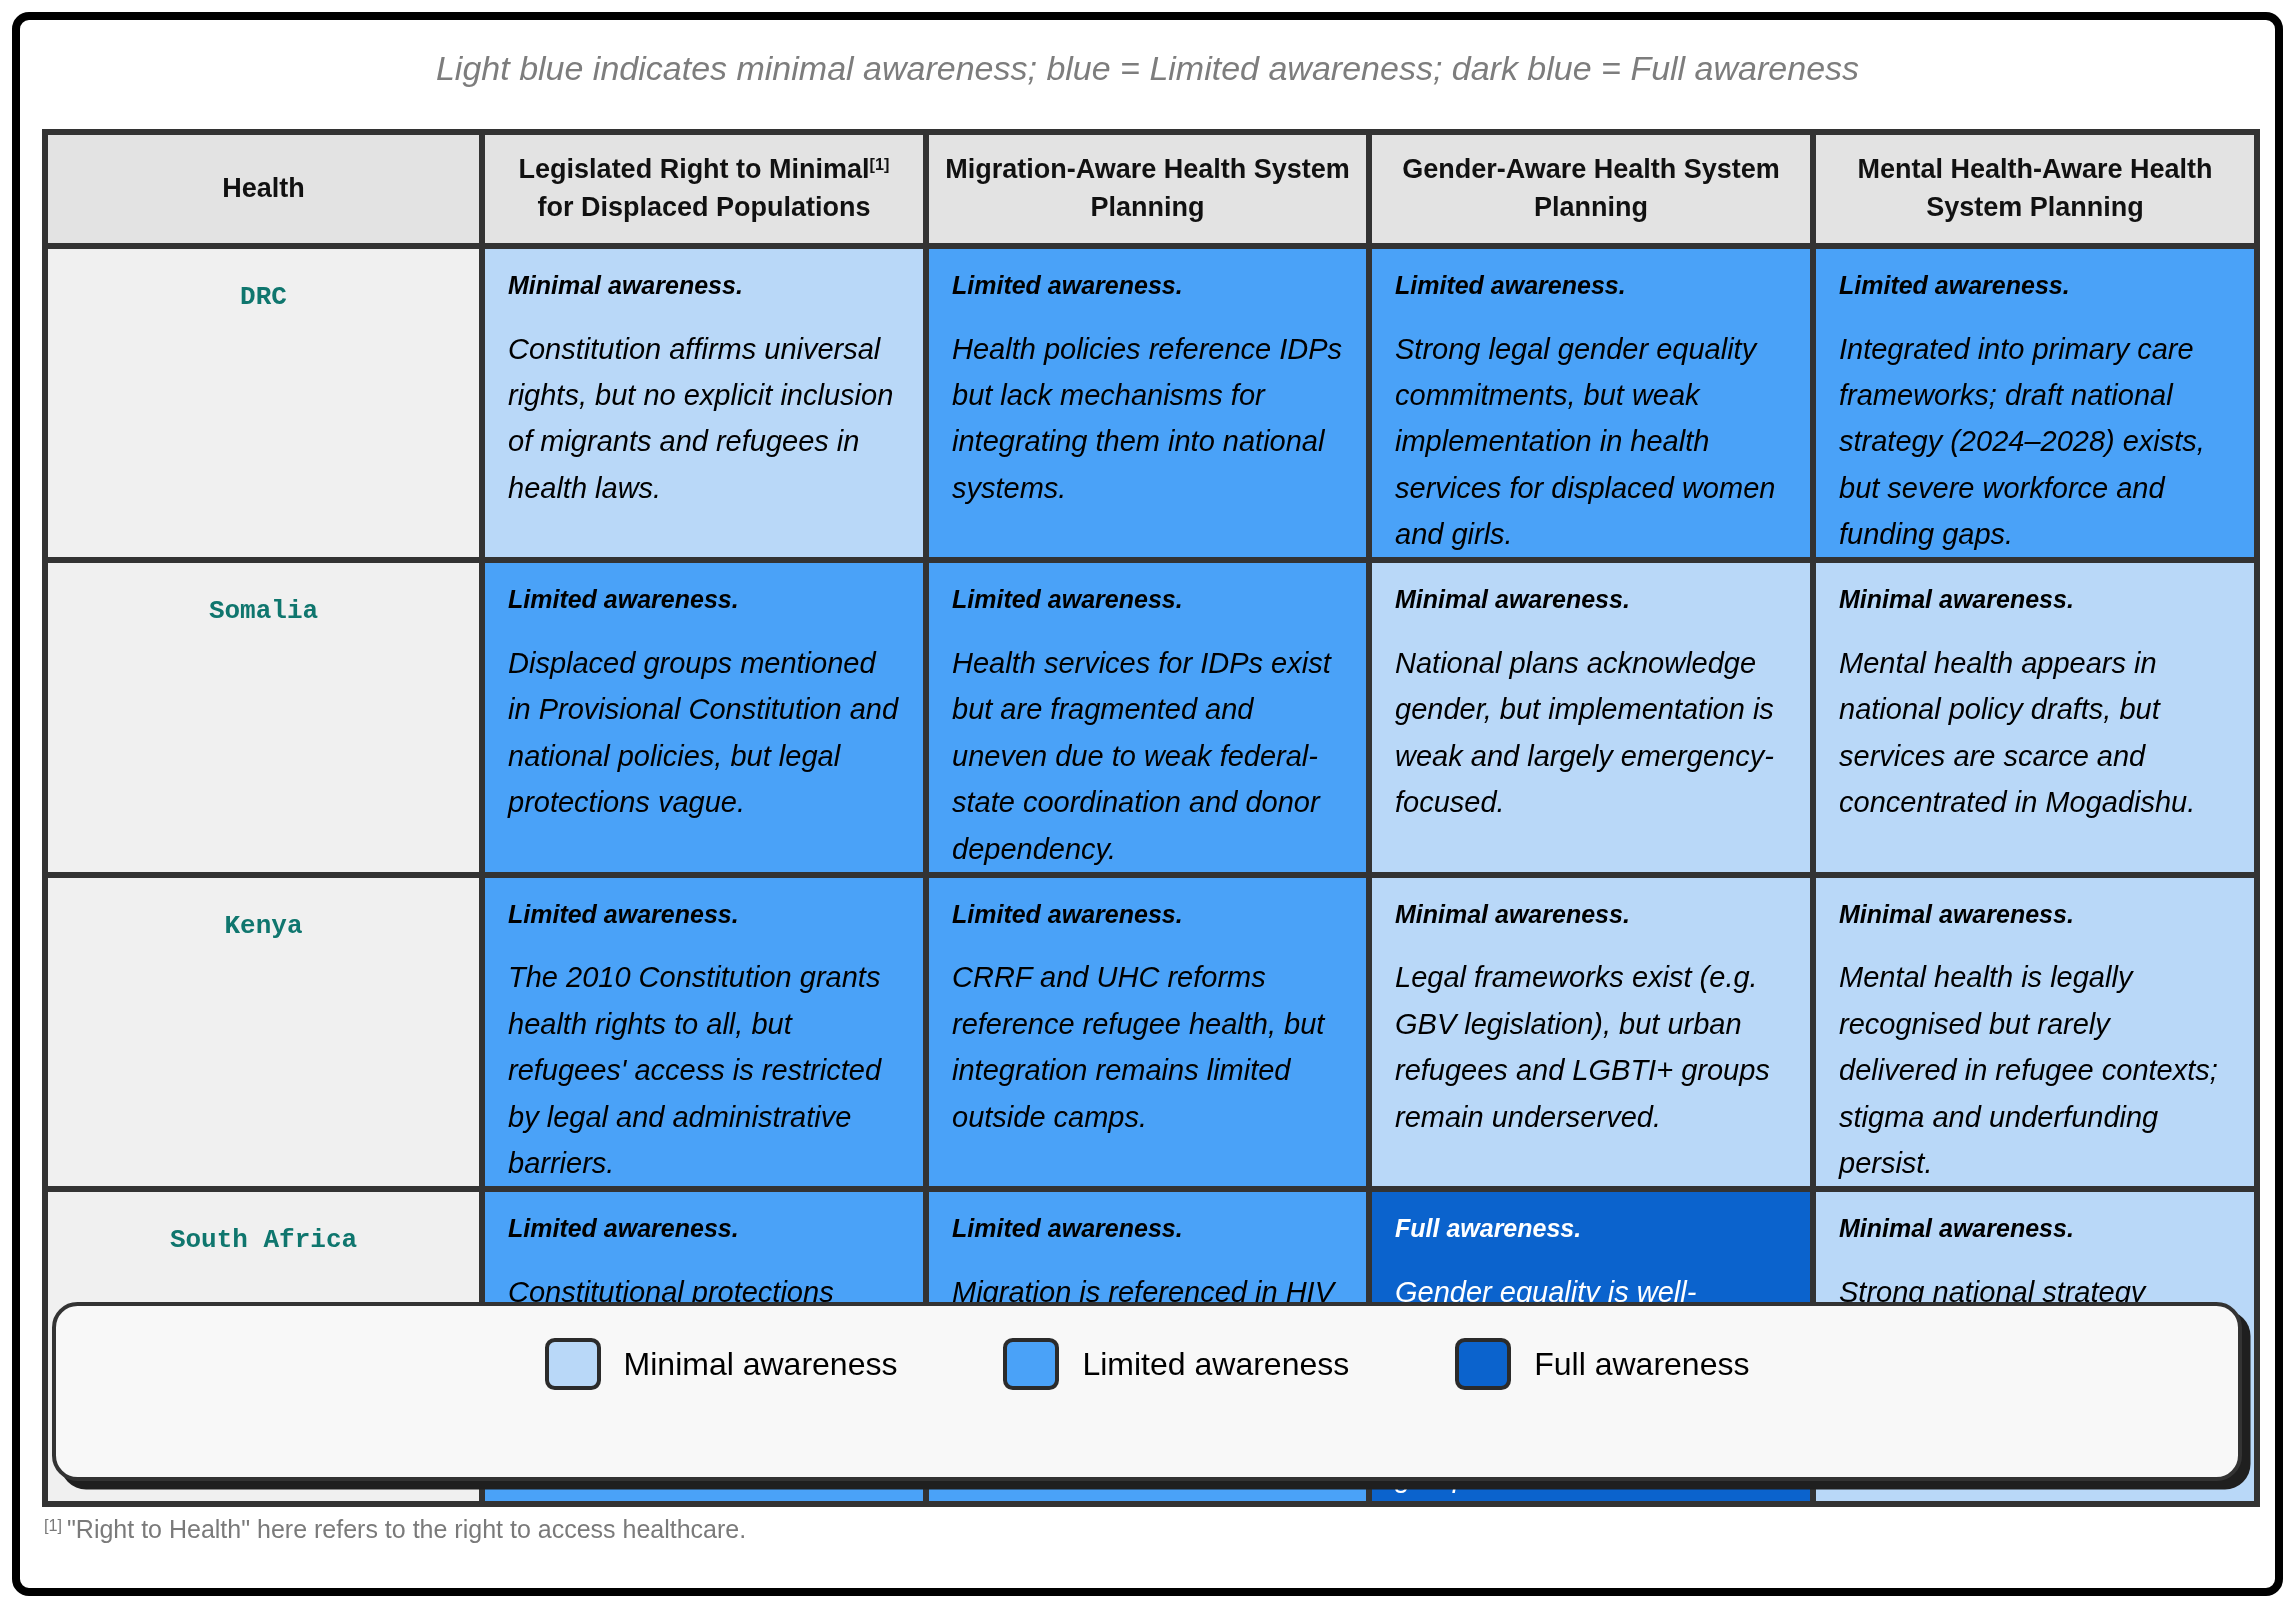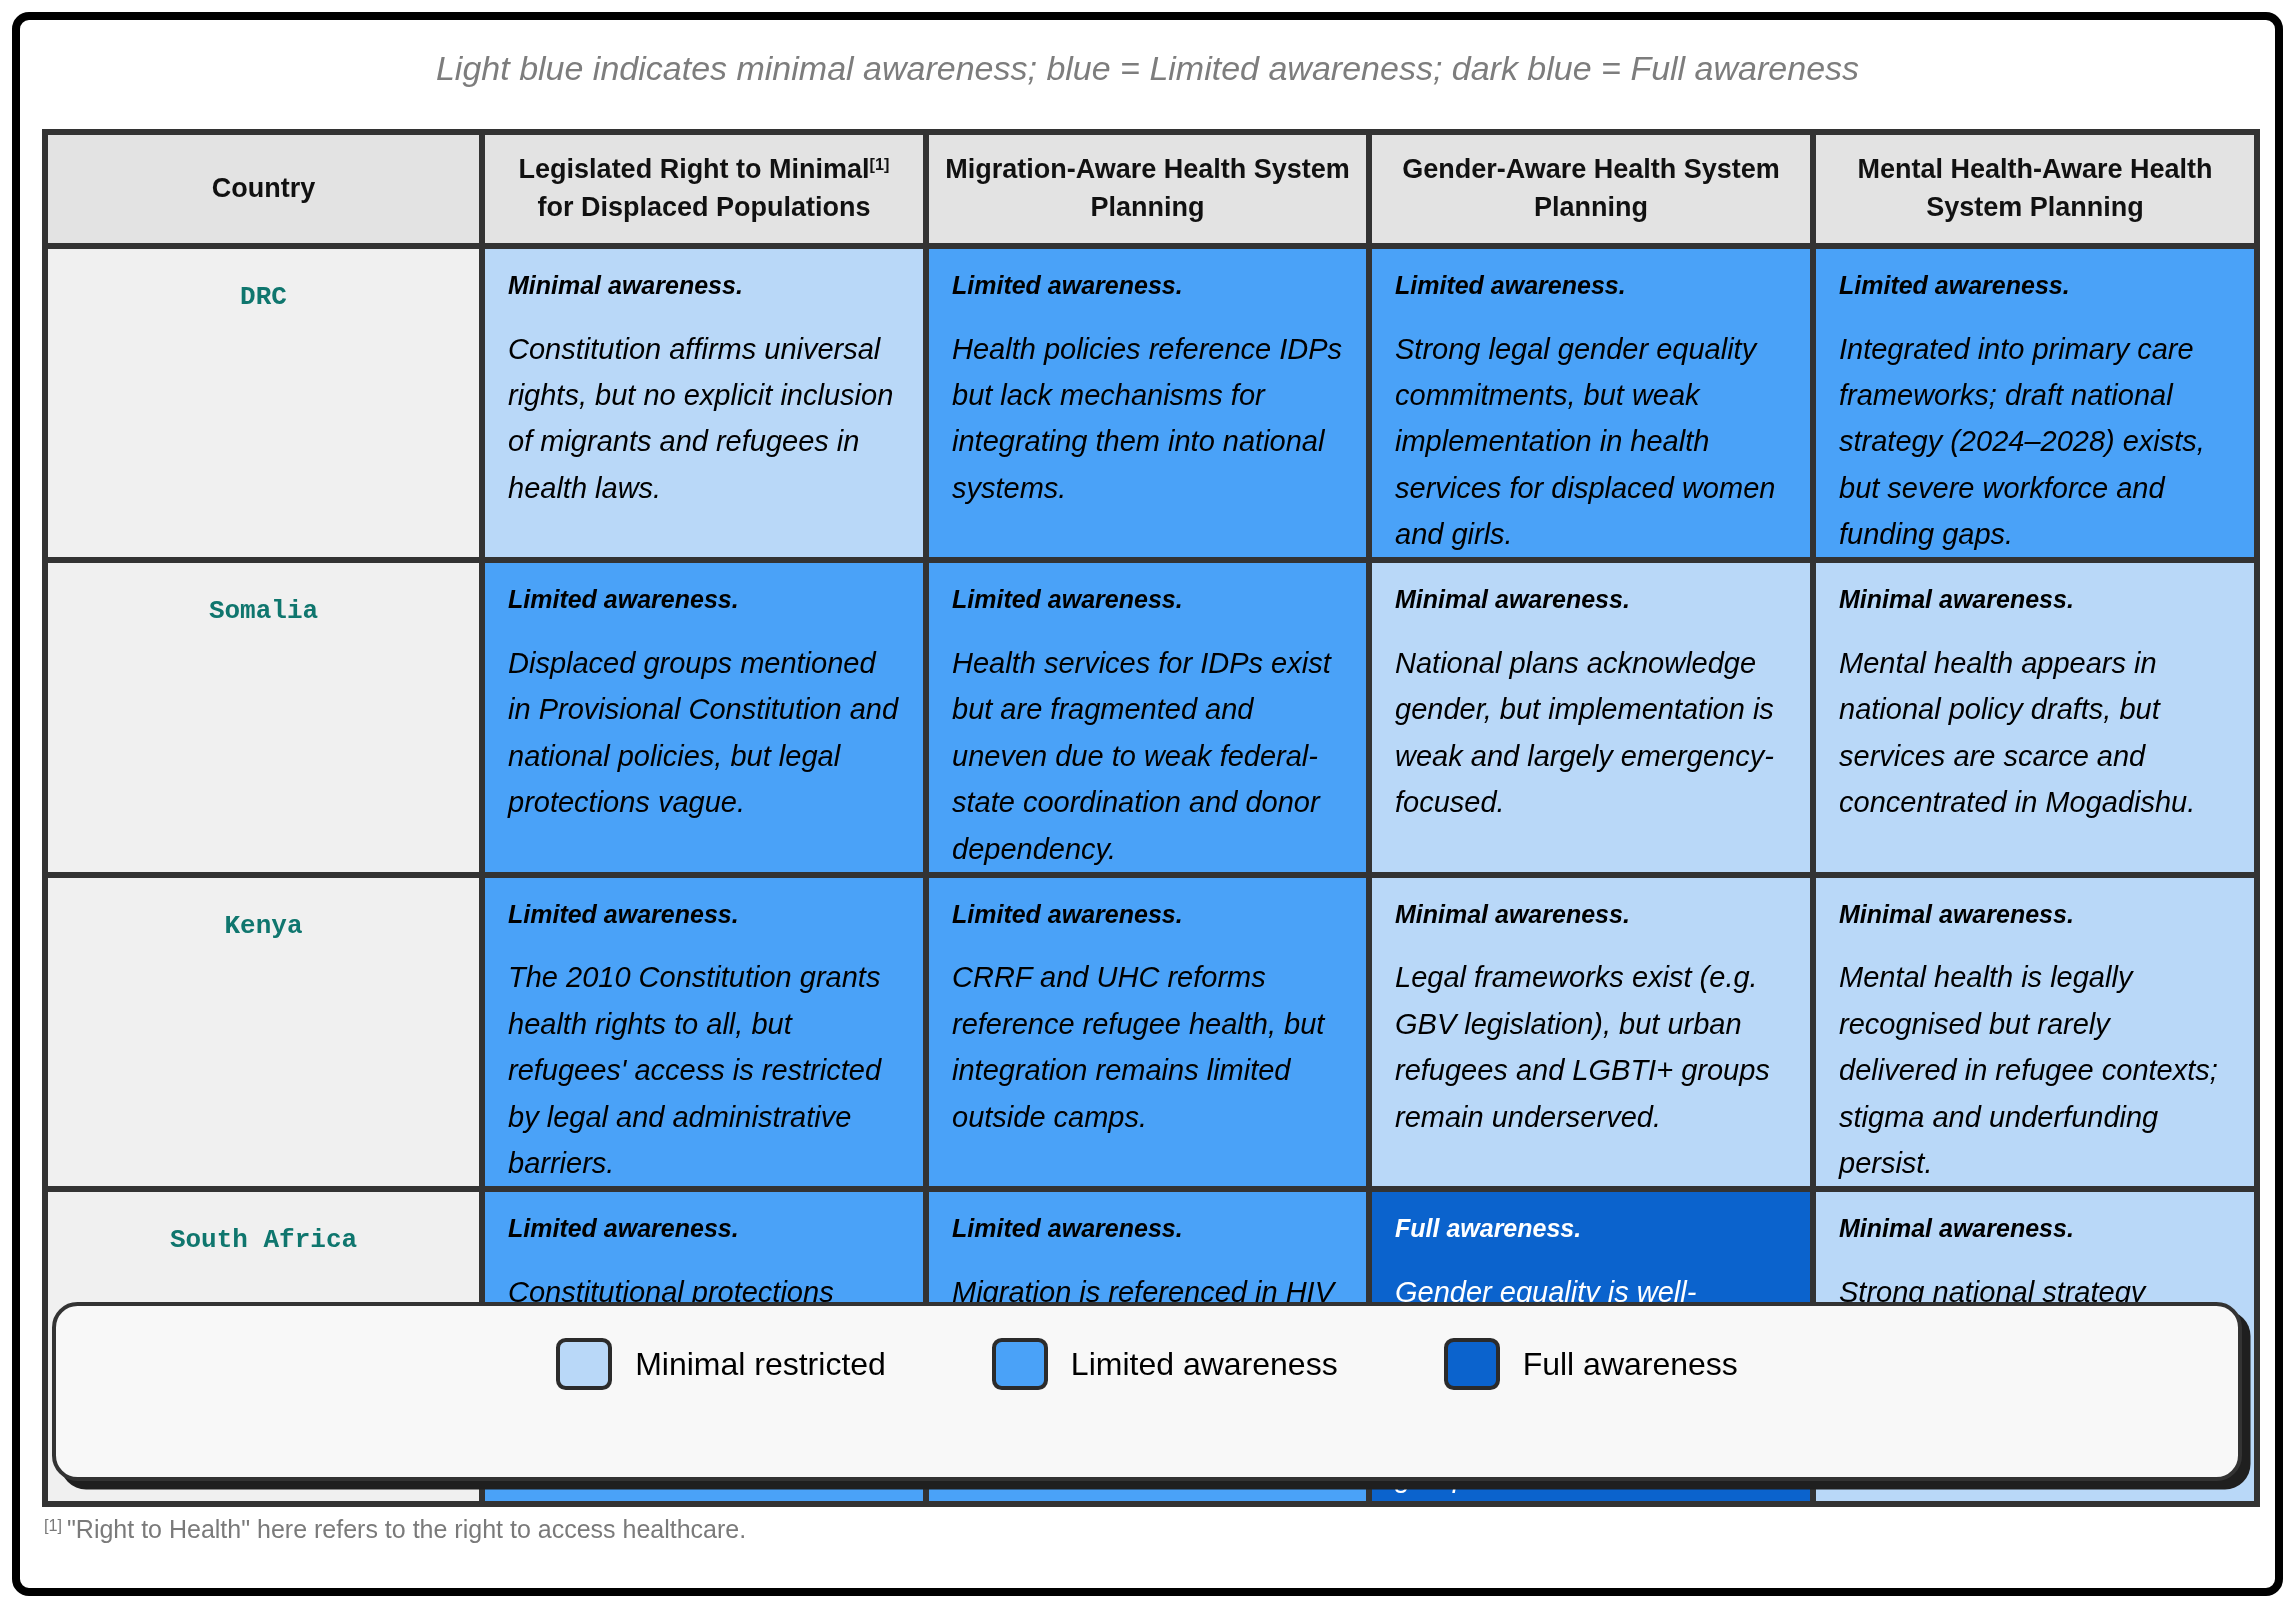--- a/index.html
+++ b/index.html
@@ -149,21 +149,21 @@
 <table class="matrix">
   <colgroup>
     <col style="width:437px">
       <col style="width:444px">
       <col style="width:443px">
       <col style="width:444px">
       <col style="width:444px">
   </colgroup>
   <tbody>
       <tr class="head-row">
-    <th class="colhead"><span>Country</span></th>
+    <th class="colhead"><span>Health</span></th>
     <th class="colhead"><span>Legislated Right to Minimal</span><sup>[1]</sup><br><span>for Displaced Populations</span></th>
     <th class="colhead"><span>Migration-Aware Health System Planning</span></th>
     <th class="colhead"><span>Gender-Aware Health System Planning</span></th>
     <th class="colhead"><span>Mental Health-Aware Health System Planning</span></th>
   </tr>
   <tr class="row-0">
     <th class="country">DRC</th>
     <td class="cell" data-level="minimal">
       <div class="status">Minimal awareness.</div>
       <div class="desc">Constitution affirms universal rights, but no explicit inclusion of migrants and refugees in health laws.</div>
@@ -238,21 +238,21 @@
       <div class="desc">Strong national strategy exists, but migrant inclusion is limited by discrimination, xenophobia, and systemic barriers.</div>
     </td>
   </tr>
 </tbody>
   </table>
 
 <div class="legend">
   <div class="legend-items">
     <div class="legend-item">
       <div class="swatch" data-level="minimal"></div>
-      <div class="legend-label">Minimal restricted</div>
+      <div class="legend-label">Minimal awareness</div>
     </div>
     <div class="legend-item">
       <div class="swatch" data-level="limited"></div>
       <div class="legend-label">Limited awareness</div>
     </div>
     <div class="legend-item">
       <div class="swatch" data-level="full"></div>
       <div class="legend-label">Full awareness</div>
     </div>
   </div>

